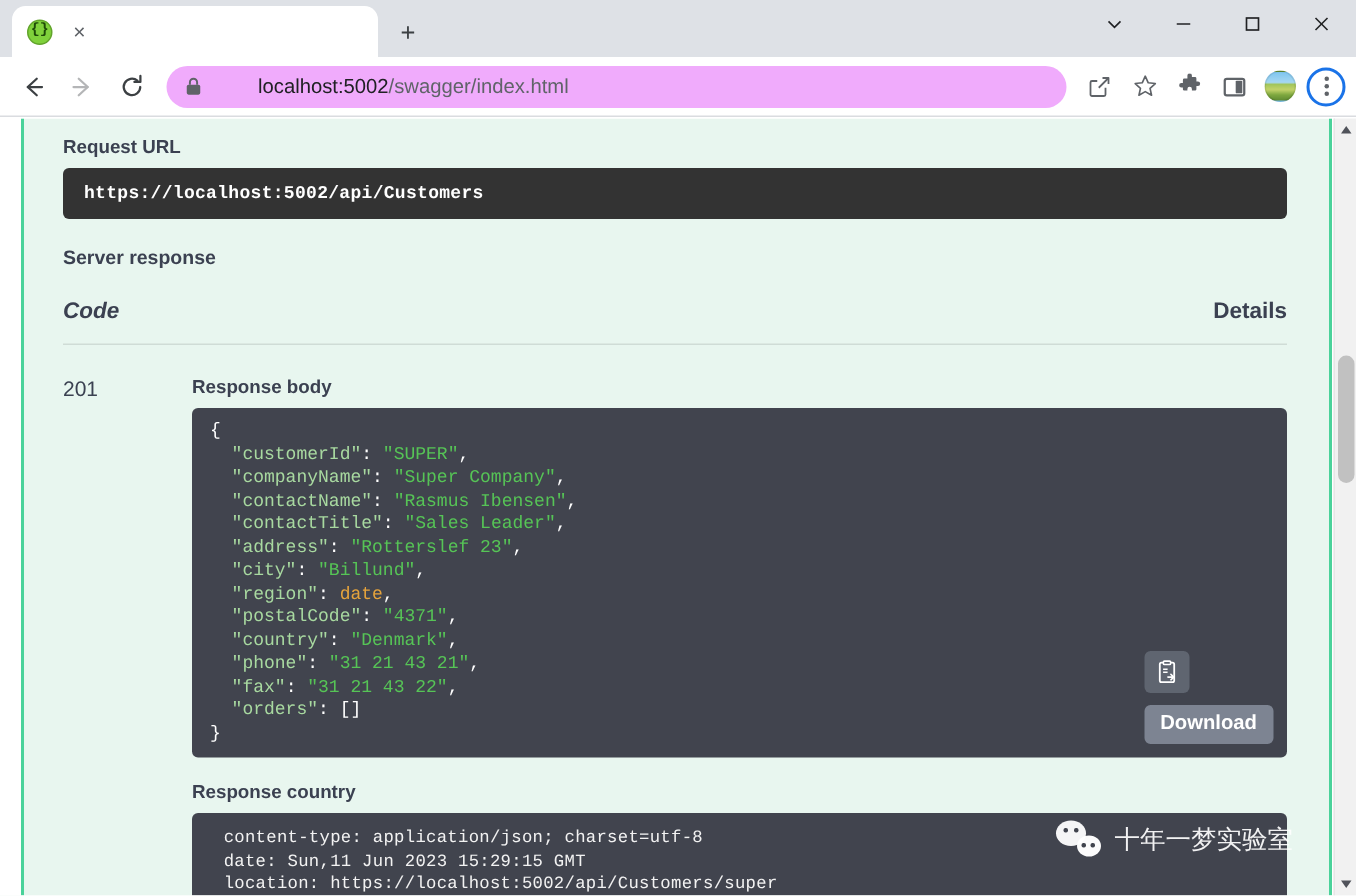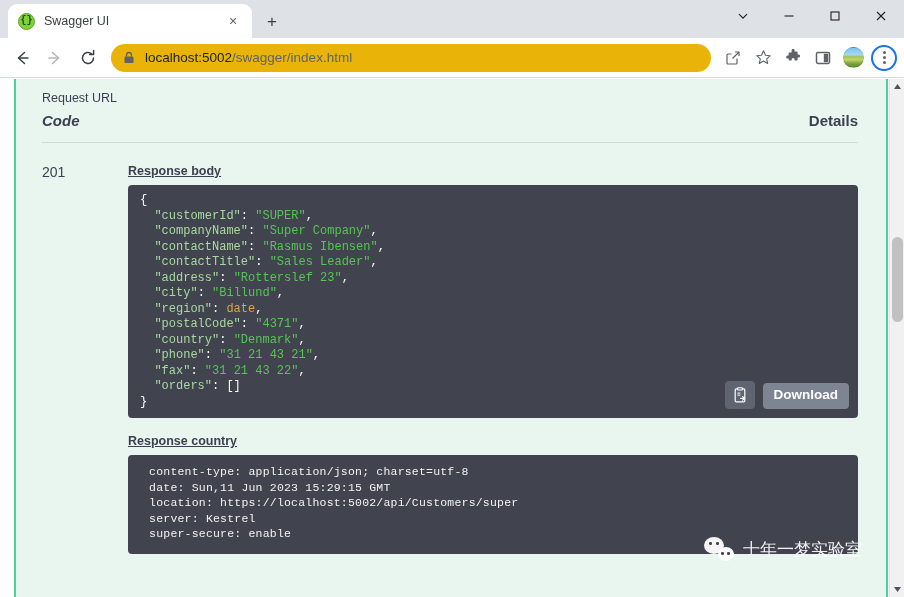--- a/index.html
+++ b/index.html
@@ -86,27 +86,28 @@
     width: 30px; height: 30px;
     display: flex; align-items: center; justify-content: center;
     margin-right: 3px;
     border-radius: 50%;
     flex: 0 0 auto;
   }
   .nav-btn.disabled { opacity: .38; }
   .omnibox {
     flex: 1 1 auto;
     height: 28px;
-    background: #eab308;
+    background: #f0abfc;
     border-radius: 14px;
     display: flex;
     align-items: center;
     padding: 0 12px;
     margin: 0 6px 0 5px;
     min-width: 0;
+    gap: 27px;
   }
   .lock { margin-right: 10px; flex: 0 0 auto; display:flex; }
   .url {
     font-size: 13.5px;
     color: #5f6368;
     white-space: nowrap; overflow: hidden;
   }
   .url b { color: #202124; font-weight: normal; }
   .tb-icons { display: flex; align-items: center; flex: 0 0 auto; }
   .tb-icon {
@@ -155,21 +156,21 @@
     border-left: 2px solid #4ad29a;
     border-right: 2px solid #4ad29a;
     overflow: hidden;
   }
   .content {
     padding: 12px 28px 0 26px;
   }
 
   .sec-label {
     font-size: 12.5px;
-    font-weight: normal;
+    font-weight: bold;
     color: #3b4151;
     margin-bottom: 7px;
   }
 
   .codebox {
     background: #333333;
     border-radius: 4px;
     padding: 10px 14px;
     font-family: "Liberation Mono", monospace;
     font-size: 12px;
@@ -194,21 +195,20 @@
   .col-det { flex: 1 1 auto; text-align: right; }
 
   .resp-row { display: flex; padding-top: 21px; }
   .code-val { font-size: 14px; color: #3b4151; width: 86px; flex: 0 0 86px; }
 
   .detail-col { flex: 1 1 auto; min-width: 0; }
 
   .subhead {
     font-size: 12.5px; font-weight: bold; color: #3b4151;
     margin-bottom: 7px;
-    text-decoration: underline;
   }
 
   .json-wrap {
     position: relative;
     background: #41444e;
     border-radius: 4px;
     padding: 8px 12px 8px 12px;
     margin-bottom: 16px;
   }
   pre.json {
@@ -221,22 +221,23 @@
   }
   .j-key { color: #a8d9a0; }
   .j-str { color: #56c456; }
   .j-null { color: #e5a33c; }
   .j-punct { color: #ffffff; }
 
   .json-actions {
     position: absolute;
     right: 9px; bottom: 9px;
     display: flex;
-    align-items: flex-end;
+    align-items: flex-start;
     gap: 8px;
+    flex-direction: column;
   }
   .btn-copy {
     width: 30px; height: 28px;
     background: #5f6570;
     border-radius: 4px;
     display: flex; align-items: center; justify-content: center;
   }
   .btn-download {
     background: #7d8492;
     border-radius: 4px;
@@ -259,21 +260,21 @@
     line-height: 15.5px;
     color: #f2f2f2;
     white-space: pre;
     margin: 0;
     letter-spacing: .2px;
   }
 
   
   .watermark {
     position: absolute;
-    right: 24px; bottom: 36px;
+    right: 24px; bottom: 26px;
     display: flex; align-items: center;
     gap: 9px;
     pointer-events: none;
   }
   .wm-text {
     color: #ffffff;
     font-size: 17px;
     font-family: "DejaVu Sans", sans-serif;
     opacity: .93;
     white-space: nowrap;
@@ -317,21 +318,20 @@
 </head>
 <body>
 
 <div class="browser">
 
   <div class="titlebar">
     <div class="tab">
       <div class="tab-favicon">
         <span>{}</span>
       </div>
-      <div class="tab-title">Swagger UI</div>
       <div class="tab-close">×</div>
     </div>
     <div class="newtab">+</div>
 
     <div class="wincontrols">
       <div class="wc">
         <svg width="12" height="12" viewBox="0 0 12 12">
             <path d="M2 4.2 L6 8.2 L10 4.2" fill="none" stroke="#202124" stroke-width="1.1"></path>
           </svg>
       </div>
@@ -415,21 +415,25 @@
           <i></i>
       </div>
     </div>
   </div>
 
   <div class="viewport">
     <div class="page">
       <div class="content">
 
         <div class="sec-label">Request URL</div>
-
+        <div class="codebox">
+          <span class="req-url">https://localhost:5002/api/Customers</span>
+        </div>
+
+        <h4 class="server-resp">Server response</h4>
 
         <div class="resp-table">
           <div class="resp-head">
             <div class="col-code">Code</div>
             <div class="col-det">Details</div>
           </div>
 
           <div class="resp-row">
             <div class="code-val">201</div>
             <div class="detail-col">

